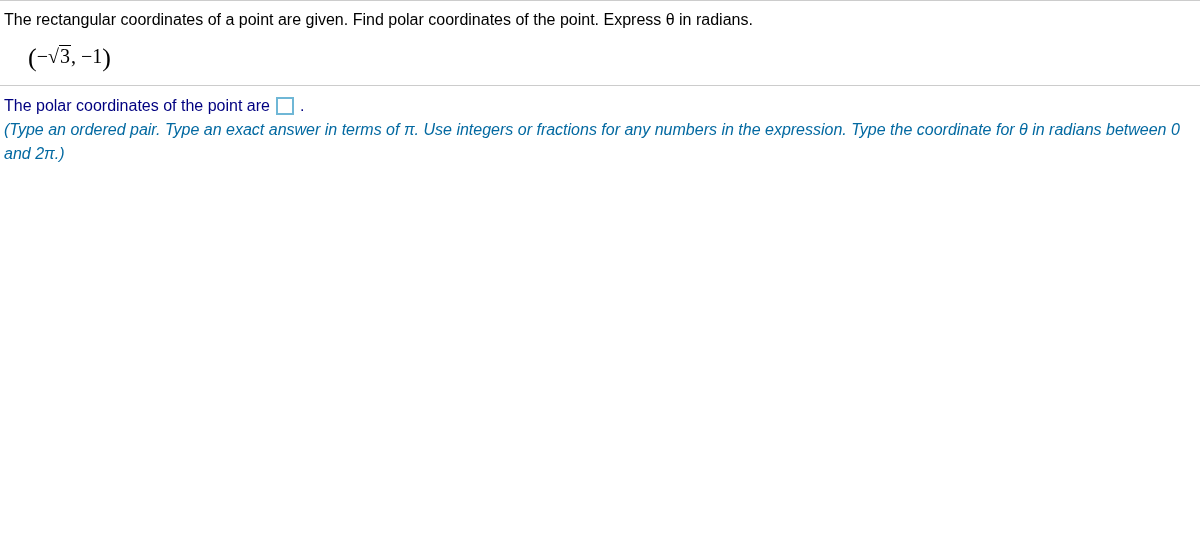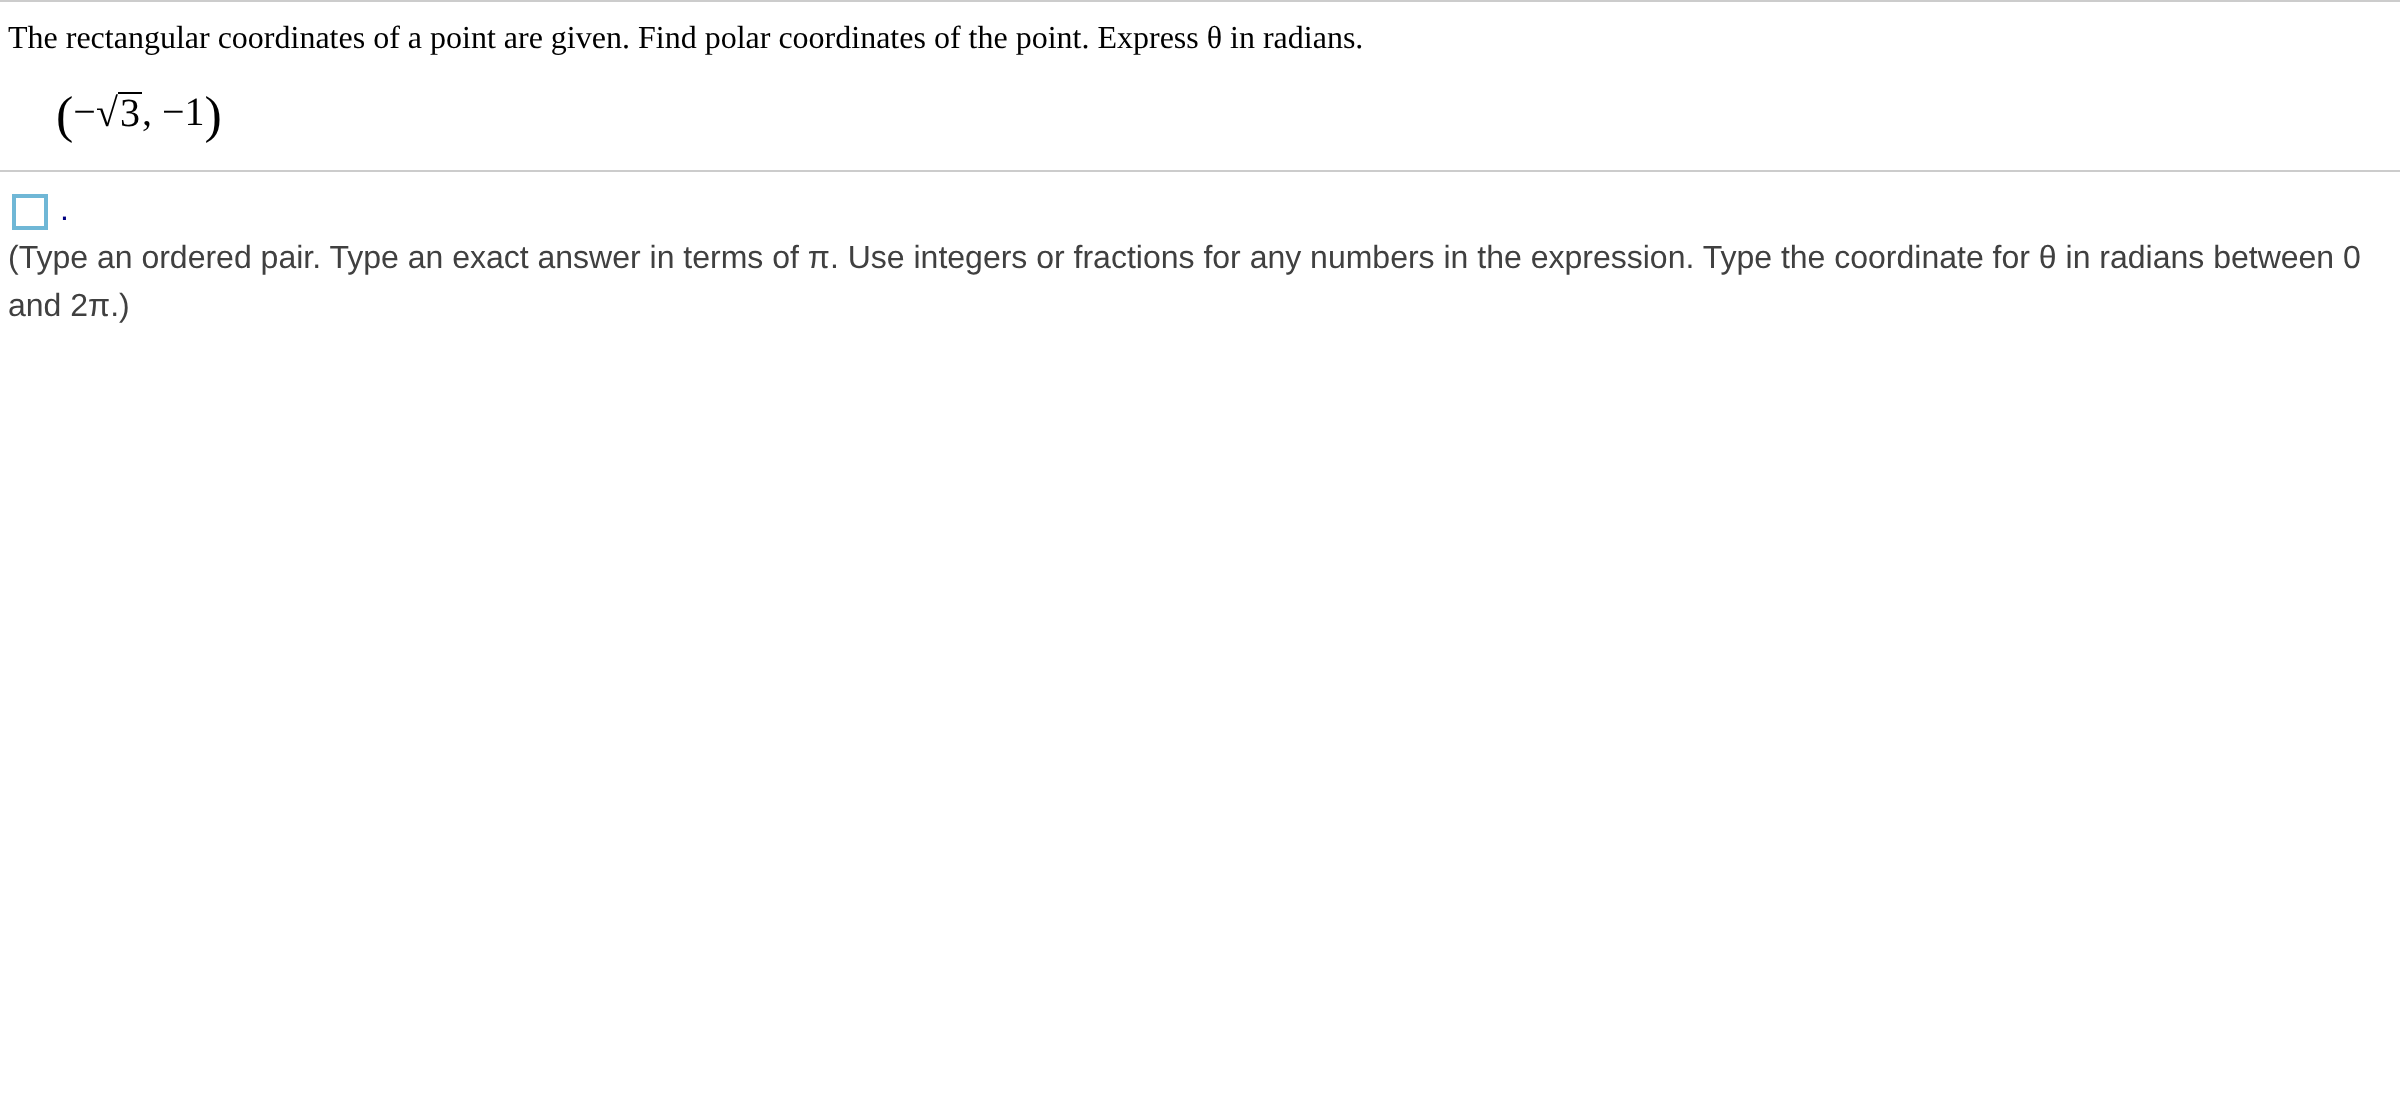--- a/index.html
+++ b/index.html
@@ -18,21 +18,20 @@
     .section-top {
       border-top: 1px solid #ccc;
       border-bottom: 1px solid #ccc;
       padding: 8px 4px 8px 4px;
     }
     .question-text {
       color: #000;
       font-size: 16px;
       line-height: 1.4;
       margin-bottom: 12px;
-      font-family: Liberation Serif, serif;
     }
     .point-display {
       font-size: 20px;
       font-family: 'Times New Roman', serif;
       margin-left: 24px;
       margin-top: 10px;
       margin-bottom: 4px;
     }
     .paren {
       font-size: 26px;
@@ -66,32 +65,34 @@
     .answer-box {
       display: inline-block;
       width: 18px;
       height: 18px;
       border: 2px solid #6fb7d6;
       background: #fff;
       vertical-align: middle;
       margin: 0 2px;
     }
     .instruction-text {
-      color: #404040;
+      color: #0369a1;
+      font-style: italic;
     }
   </style>
 </head>
 <body>
 
 <div class="section-top">
   <div class="question-text">The rectangular coordinates of a point are given. Find polar coordinates of the point. Express θ in radians.</div>
   <div class="point-display">
     <span class="paren">(</span><span>−</span><span class="sqrt-container"><span class="sqrt-symbol">√</span><span class="sqrt-arg">3</span></span><span>, −1</span><span class="paren">)</span>
   </div>
 </div>
 
 <div class="answer-section">
   <div class="answer-line">
+    <span>The polar coordinates of the point are</span>
     <span class="answer-box"></span>
       <span>.</span>
   </div>
   <div class="instruction-text">(Type an ordered pair. Type an exact answer in terms of π. Use integers or fractions for any numbers in the expression. Type the coordinate for θ in radians between 0 and 2π.)</div>
 </div>
 
 </body></html>

